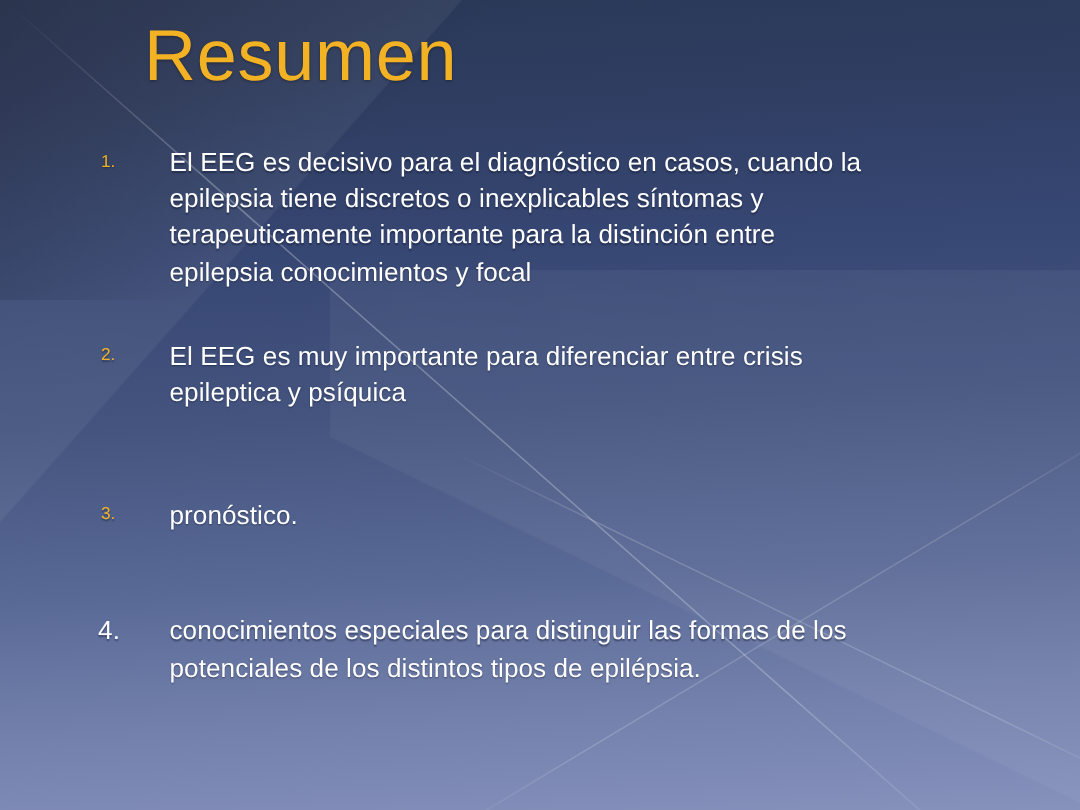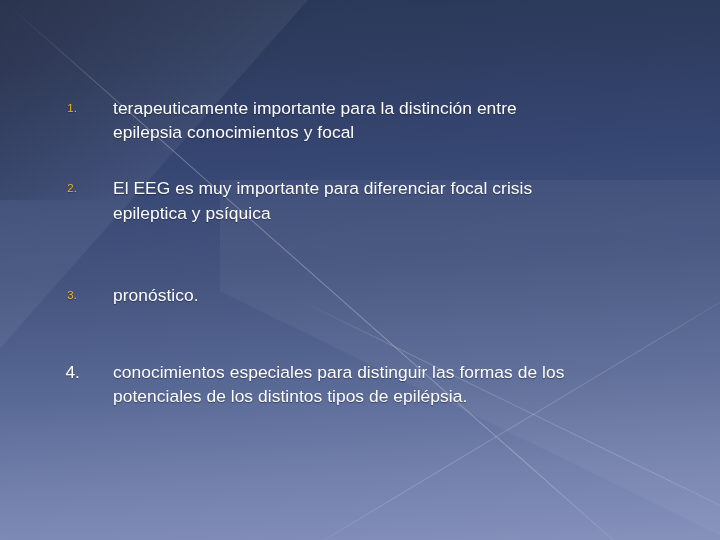--- a/index.html
+++ b/index.html
@@ -167,34 +167,37 @@
 
 <div id="slide">
 
   <div class="corner-dark"></div>
   <div class="wedge-left"></div>
   <div class="wedge-right"></div>
   <div class="streak streak-main"></div>
   <div class="streak streak-x1"></div>
   <div class="streak streak-x2"></div>
 
+  <div id="title">Resumen</div>
 
   <div id="body">
 
     <div class="bullet">
       <span class="marker">1.</span>
+      <span class="line">El EEG es decisivo para el diagnóstico en casos, cuando la</span>
+      <span class="line">epilepsia tiene discretos o inexplicables síntomas y</span>
       <span class="line">terapeuticamente importante para la distinción entre</span>
       <span class="line">epilepsia conocimientos y focal</span>
     </div>
 
     <div class="gap-1"></div>
 
     <div class="bullet">
       <span class="marker">2.</span>
-      <span class="line">El EEG es muy importante para diferenciar focal crisis</span>
+      <span class="line">El EEG es muy importante para diferenciar entre crisis</span>
       <span class="line">epileptica y psíquica</span>
     </div>
 
     <div class="gap-2"></div>
 
     <div class="bullet">
       <span class="marker">3.</span>
       <span class="line">pronóstico.</span>
     </div>
 

